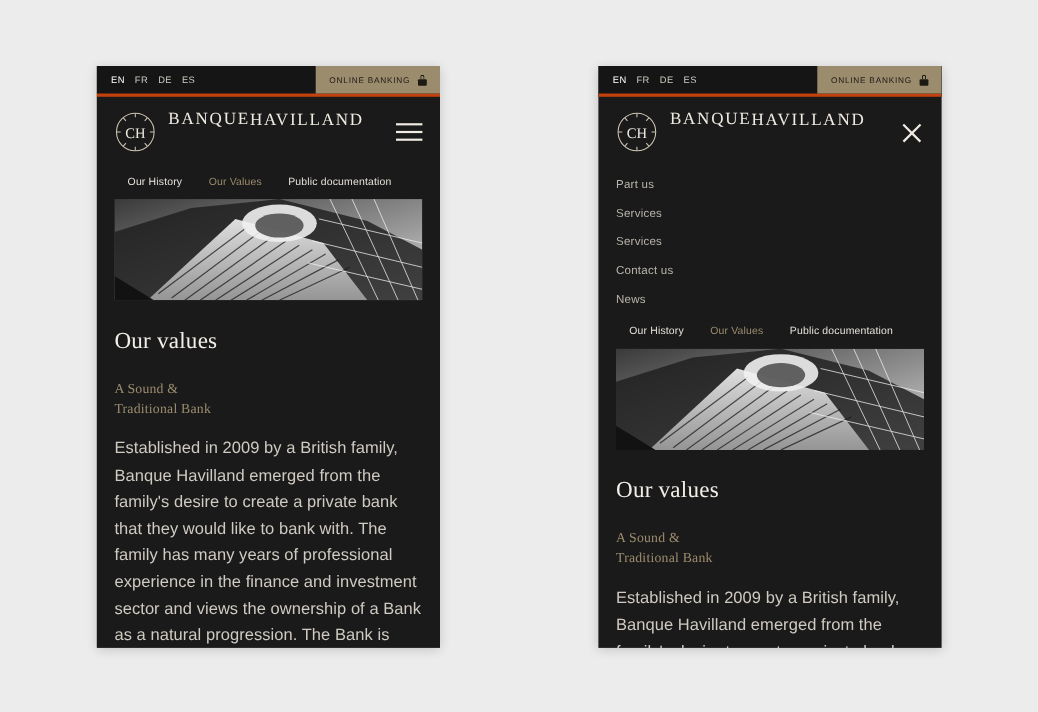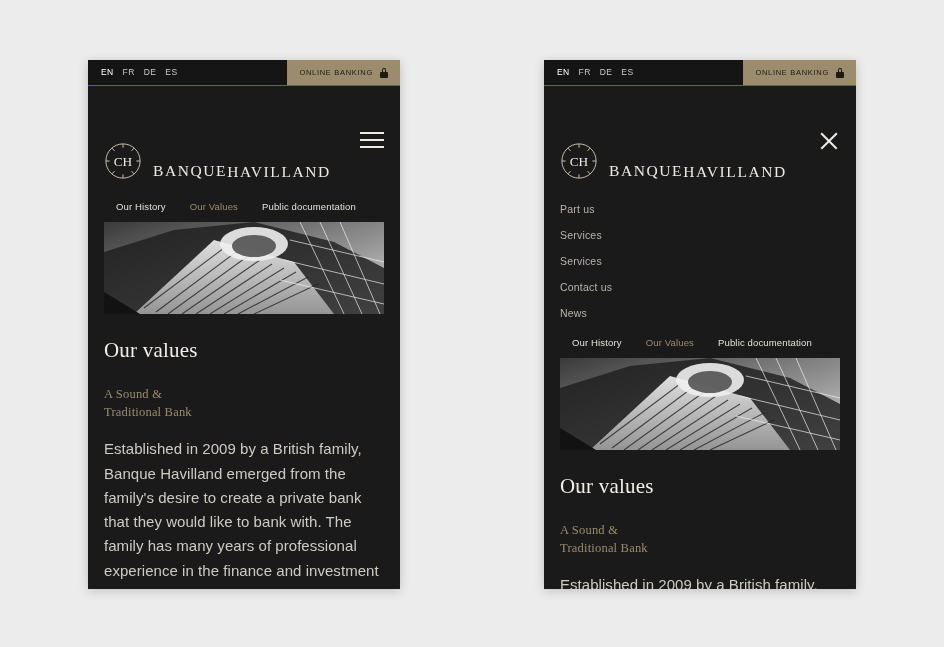--- a/index.html
+++ b/index.html
@@ -39,21 +39,21 @@
     width: 312px;
     height: 529px;
   }
 
   
   .topbar {
     display: flex;
     align-items: stretch;
     height: 25px;
     background: #151515;
-    border-bottom: 1px solid #c2410c;
+    border-bottom: 3px solid #c2410c;
   }
   .langs {
     display: flex;
     align-items: center;
     gap: 9px;
     padding-left: 13px;
     flex: 1;
   }
   .lang {
     color: #cfcac2;
@@ -108,23 +108,22 @@
 
   
   .brandbar {
     display: flex;
     align-items: center;
     justify-content: space-between;
     padding: 13px 16px 12px 16px;
   }
   .brand {
     display: flex;
-    align-items: flex-end;
+    align-items: flex-start;
     gap: 11px;
-    margin-top: 43px;
   }
   .brand-mark {
     width: 38px;
     height: 38px;
     position: relative;
     flex: none;
   }
   .brand-text {
     display: flex;
     justify-content: center;

